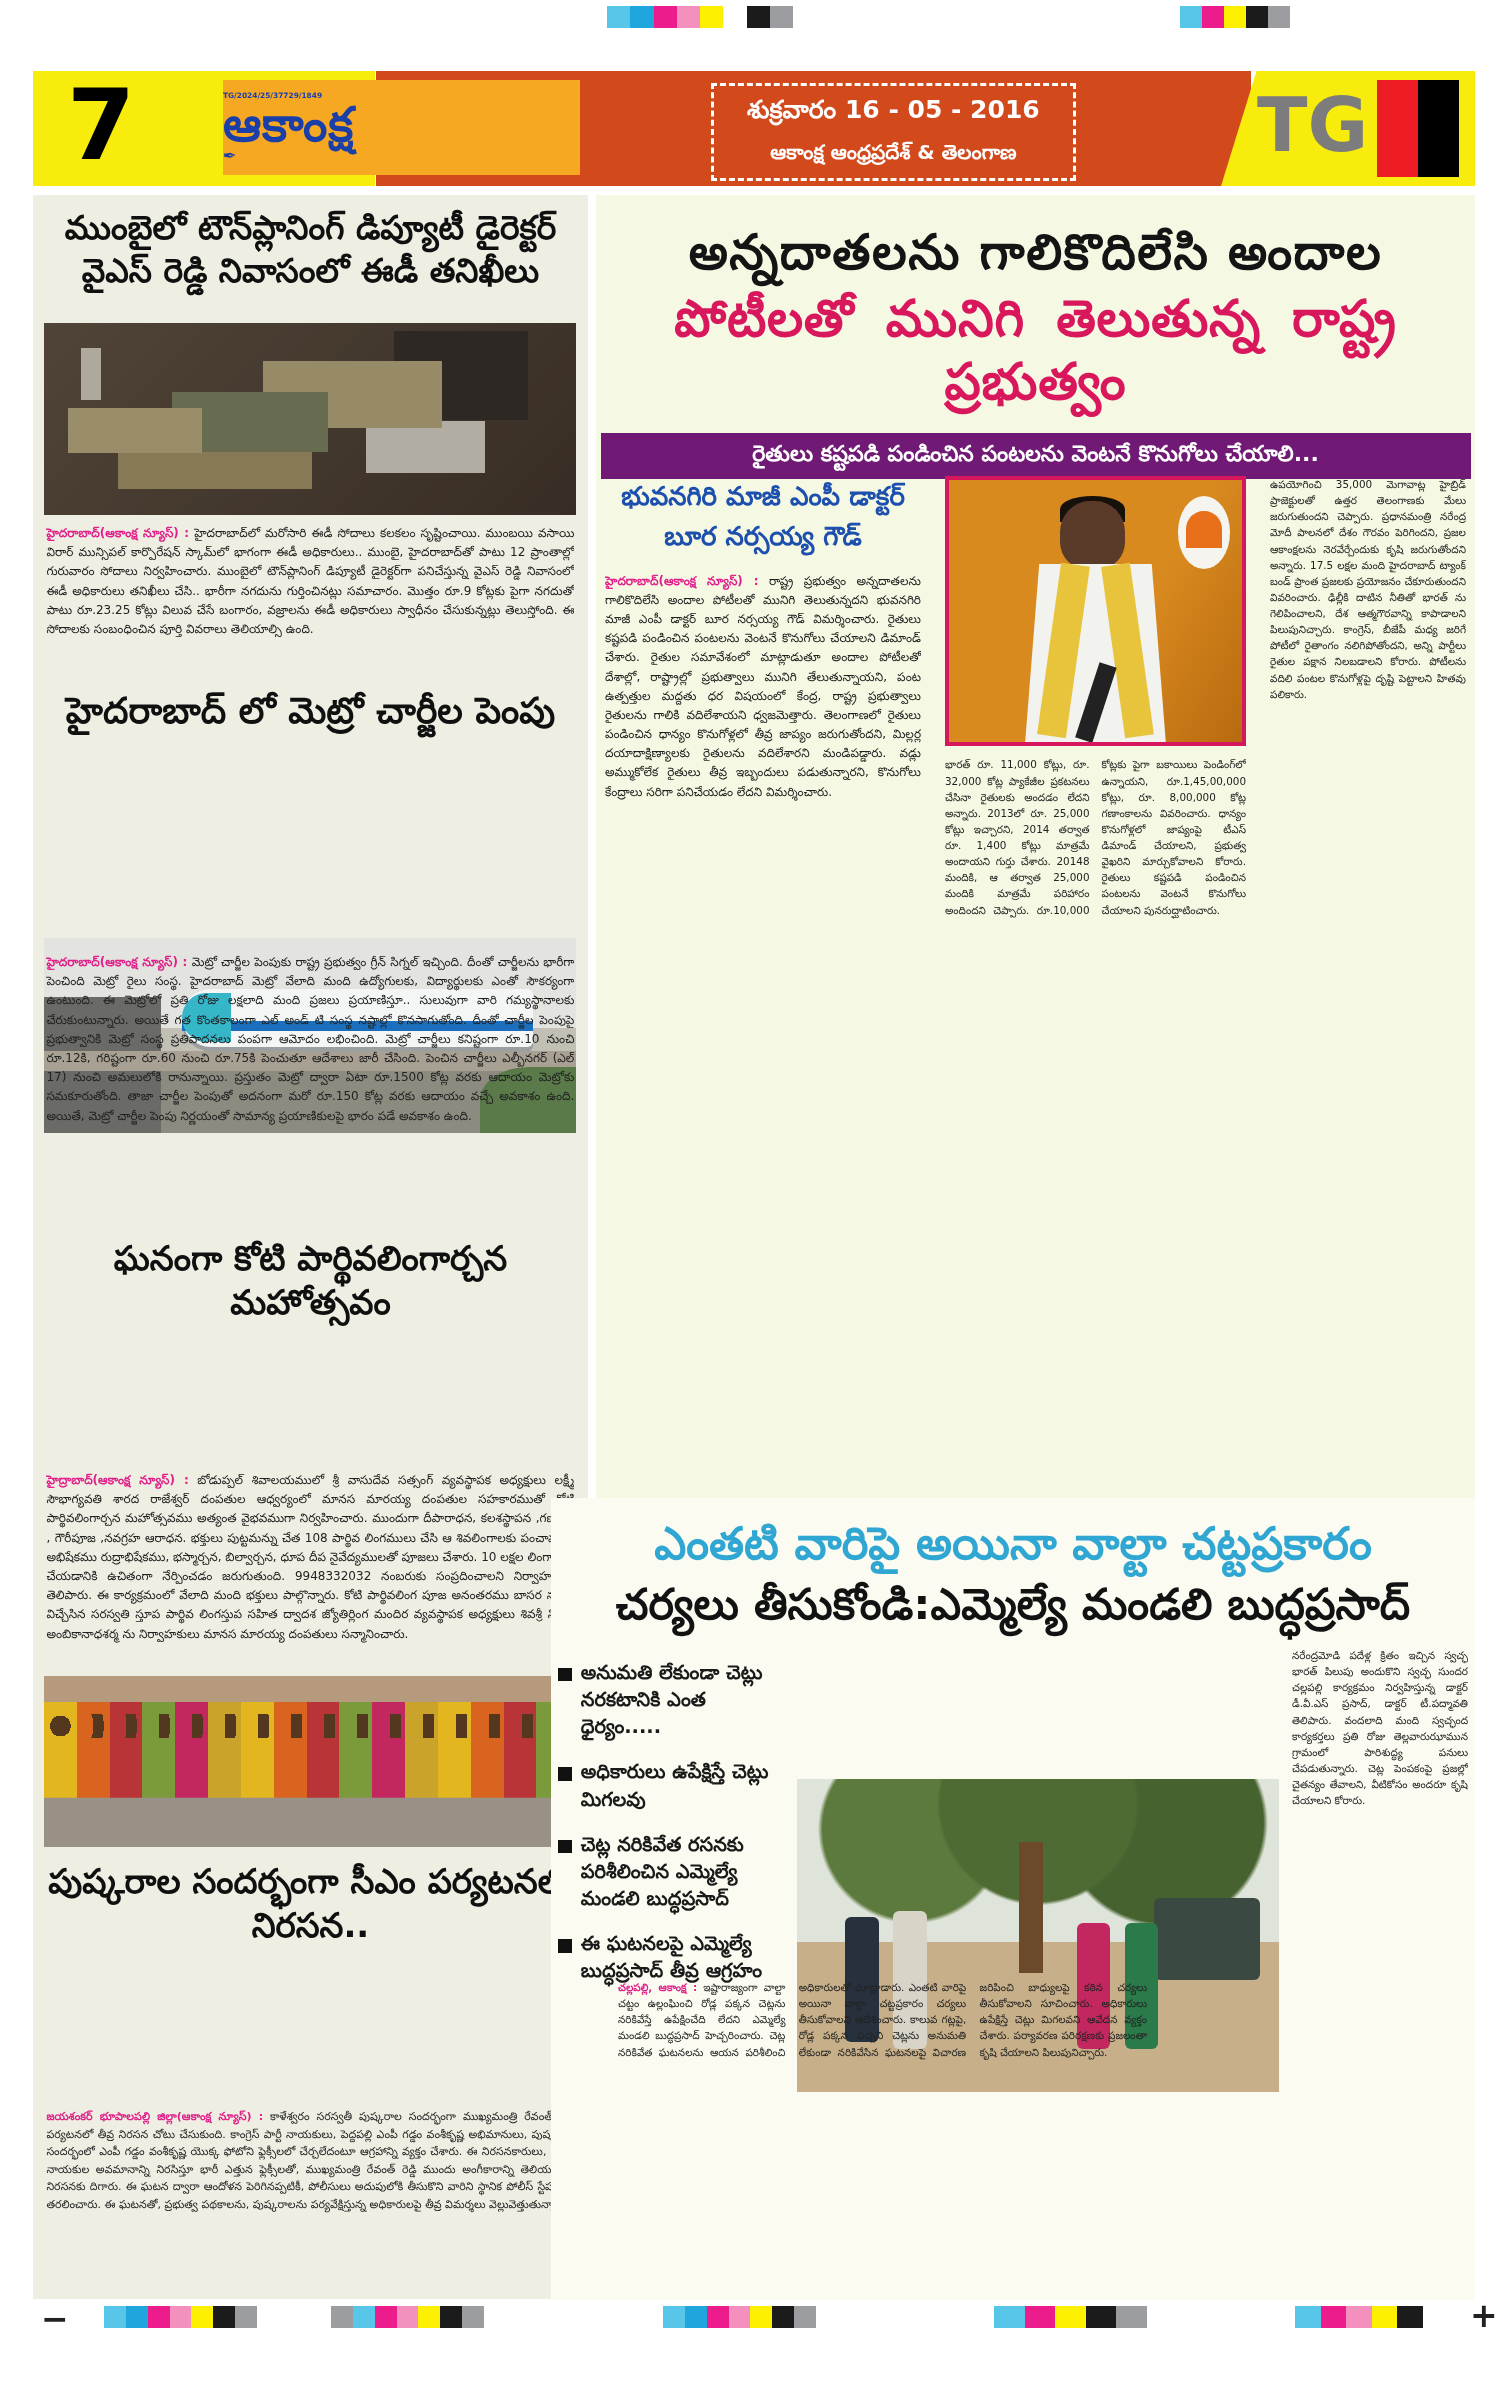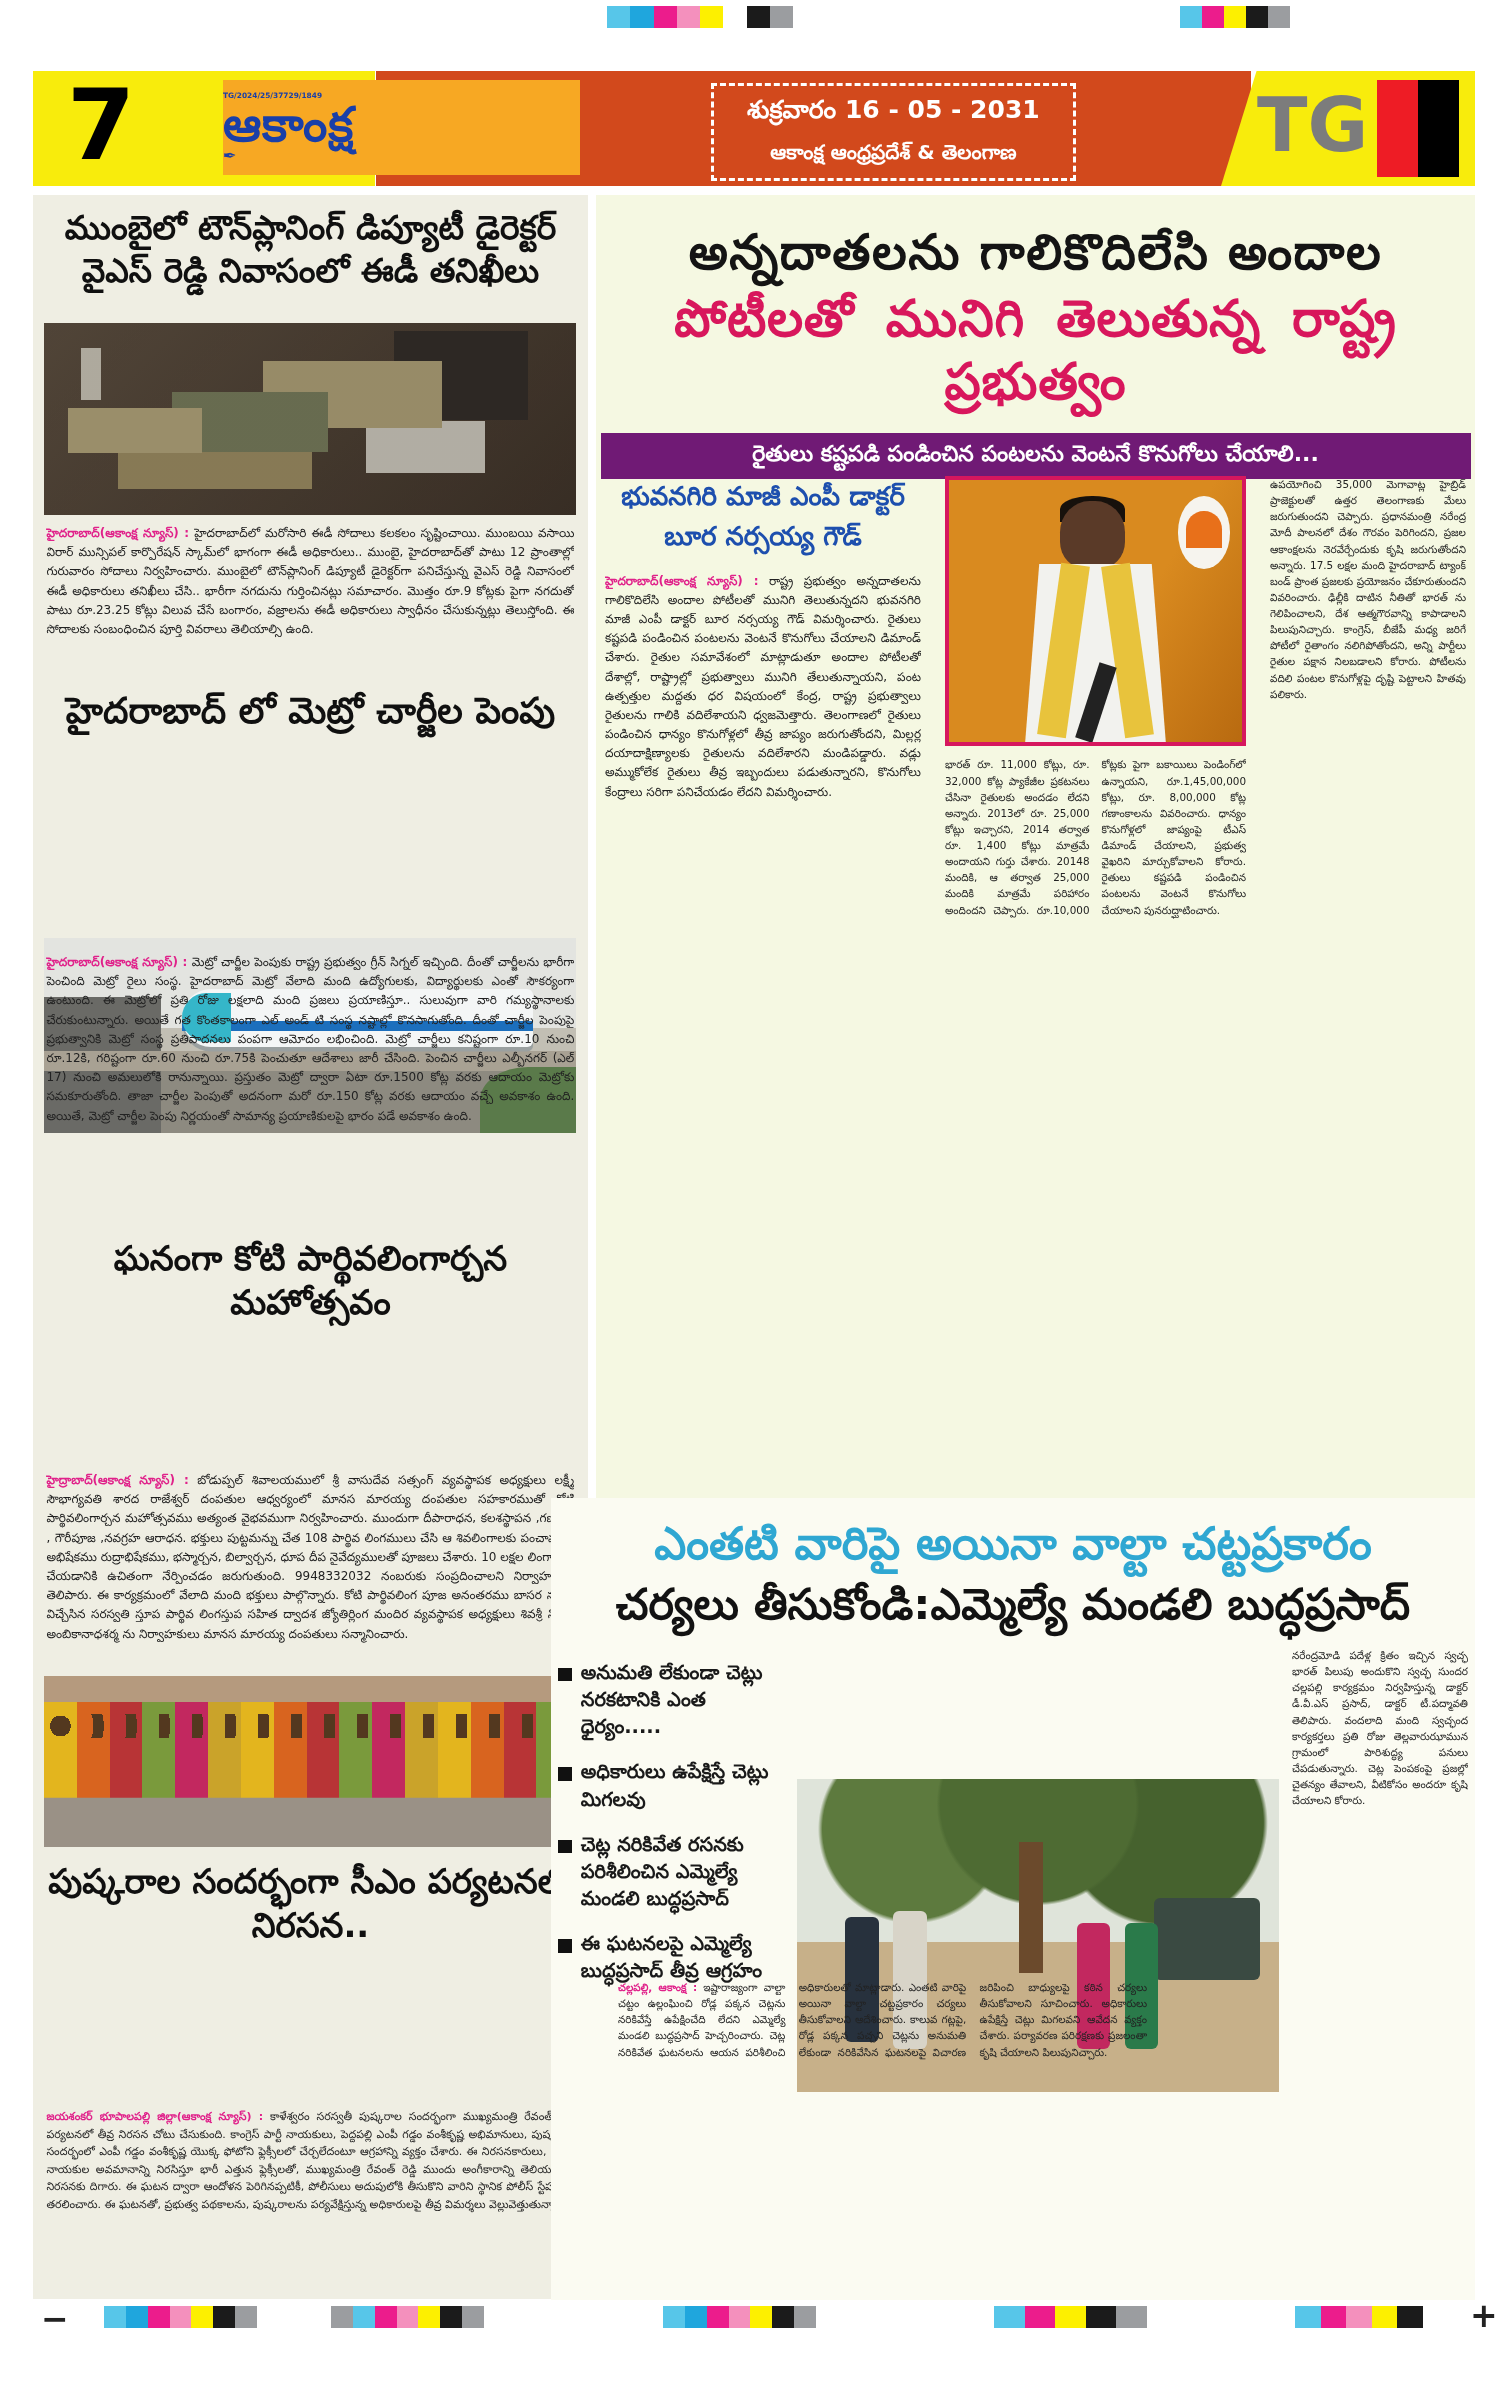--- a/index.html
+++ b/index.html
@@ -130,21 +130,21 @@
 
   <div class="abs pageno" style="left:67px;top:76px">7</div>
 
   <div class="abs masthead-box" style="left:223px;top:80px;width:357px;height:95px">
     <span class="masthead-reg">TG/2024/25/37729/1849</span>
     <span class="masthead-title">ఆకాంక్ష</span>
     <span class="pen">✒</span>
   </div>
 
   <div class="abs datebox" style="left:711px;top:83px;width:344px;height:83px">
-    <span class="date-l1">శుక్రవారం 16 - 05 - 2031</span>
+    <span class="date-l1">శుక్రవారం 16 - 05 - 2016</span>
     <span class="date-l2">ఆకాంక్ష ఆంధ్రప్రదేశ్ &amp; తెలంగాణ</span>
   </div>
 
   <div class="abs tg" style="left:1257px;top:88px">TG</div>
   <div class="abs redrect" style="left:1377px;top:80px;width:41px;height:97px"></div>
   <div class="abs blackrect" style="left:1418px;top:80px;width:41px;height:97px"></div>
 
   <div class="abs beige" style="left:33px;top:195px;width:555px;height:2104px">
 
     <div class="abs head-black" style="left:15px;top:12px;width:525px;height:110px;font-size:33px">ముంబైలో టౌన్‌ప్లానింగ్ డిప్యూటీ డైరెక్టర్ వైఎస్ రెడ్డి నివాసంలో ఈడీ తనిఖీలు</div>

